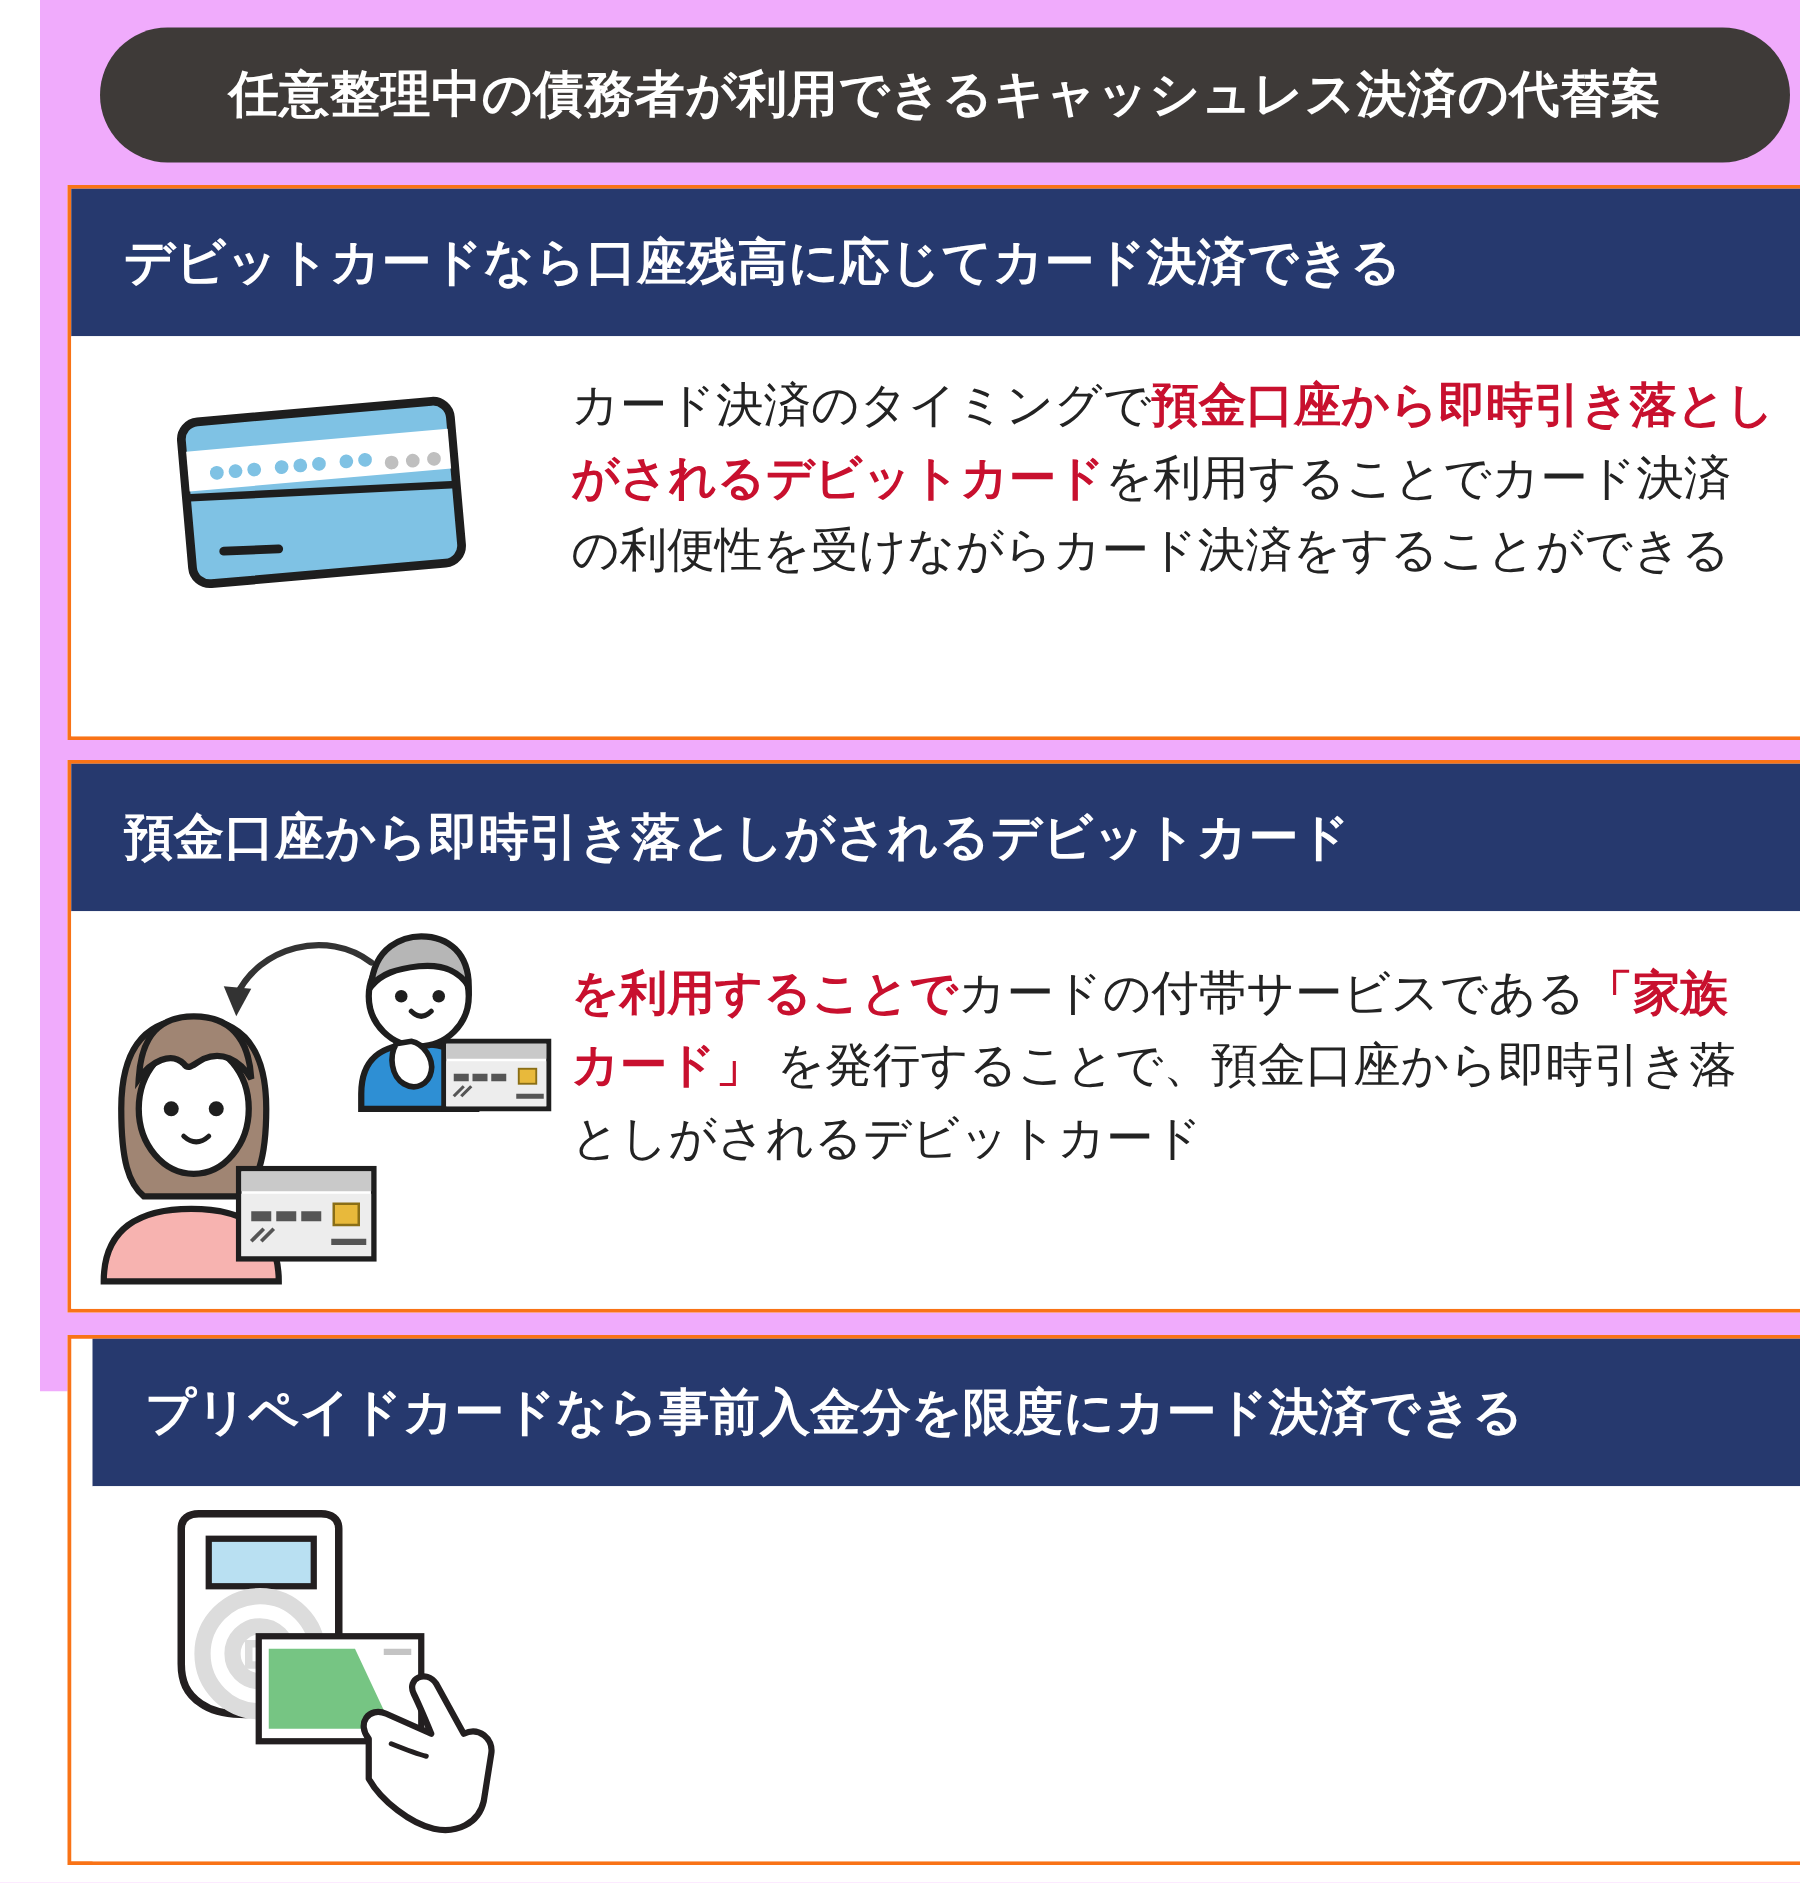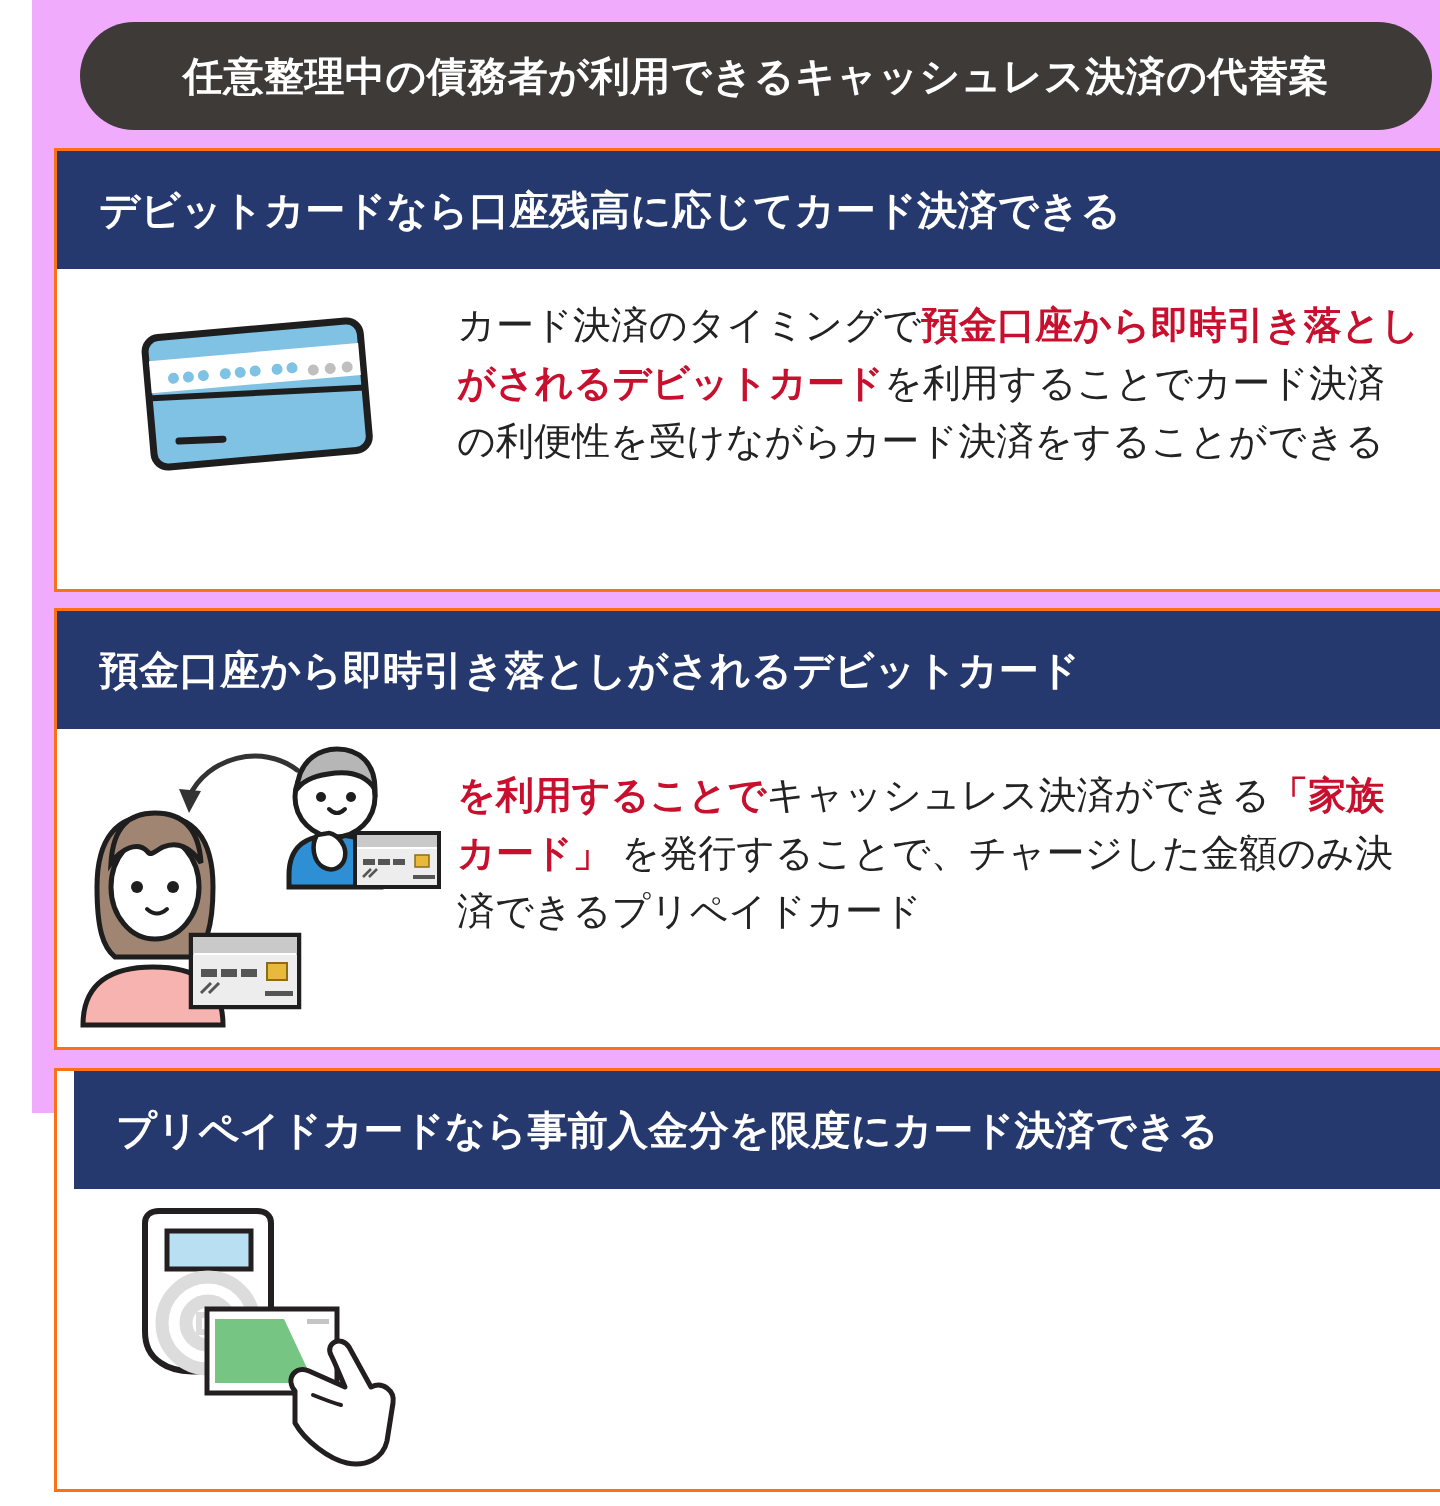--- a/index.html
+++ b/index.html
@@ -229,21 +229,21 @@
               <g stroke="#555555" stroke-width="3">
                 <line x1="134" y1="258" x2="144" y2="248"></line>
                   <line x1="142" y1="258" x2="152" y2="248"></line>
               </g>
               <rect x="198" y="256" width="28" height="5" fill="#555555"></rect>
             </g>
           </g>
         </svg>
       </div>
       <div class="card-text">
-        <span class="hl">を利用することで</span><span class="blk">キャッシュレス決済ができる</span><span class="hl">「家族カード」</span><span class="blk"> を発行することで、チャージした金額のみ決済できるプリペイドカード</span>
+        <span class="hl">を利用することで</span><span class="blk">カードの付帯サービスである</span><span class="hl">「家族カード」</span><span class="blk"> を発行することで、預金口座から即時引き落としがされるデビットカード</span>
       </div>
     </div>
   </div>
 
   <div class="card" id="card3">
     <div class="card-header">
       <span class="card-header-text">プリペイドカードなら事前入金分を限度にカード決済できる</span>
     </div>
     <div class="card-body">
       <div class="card-figure">

